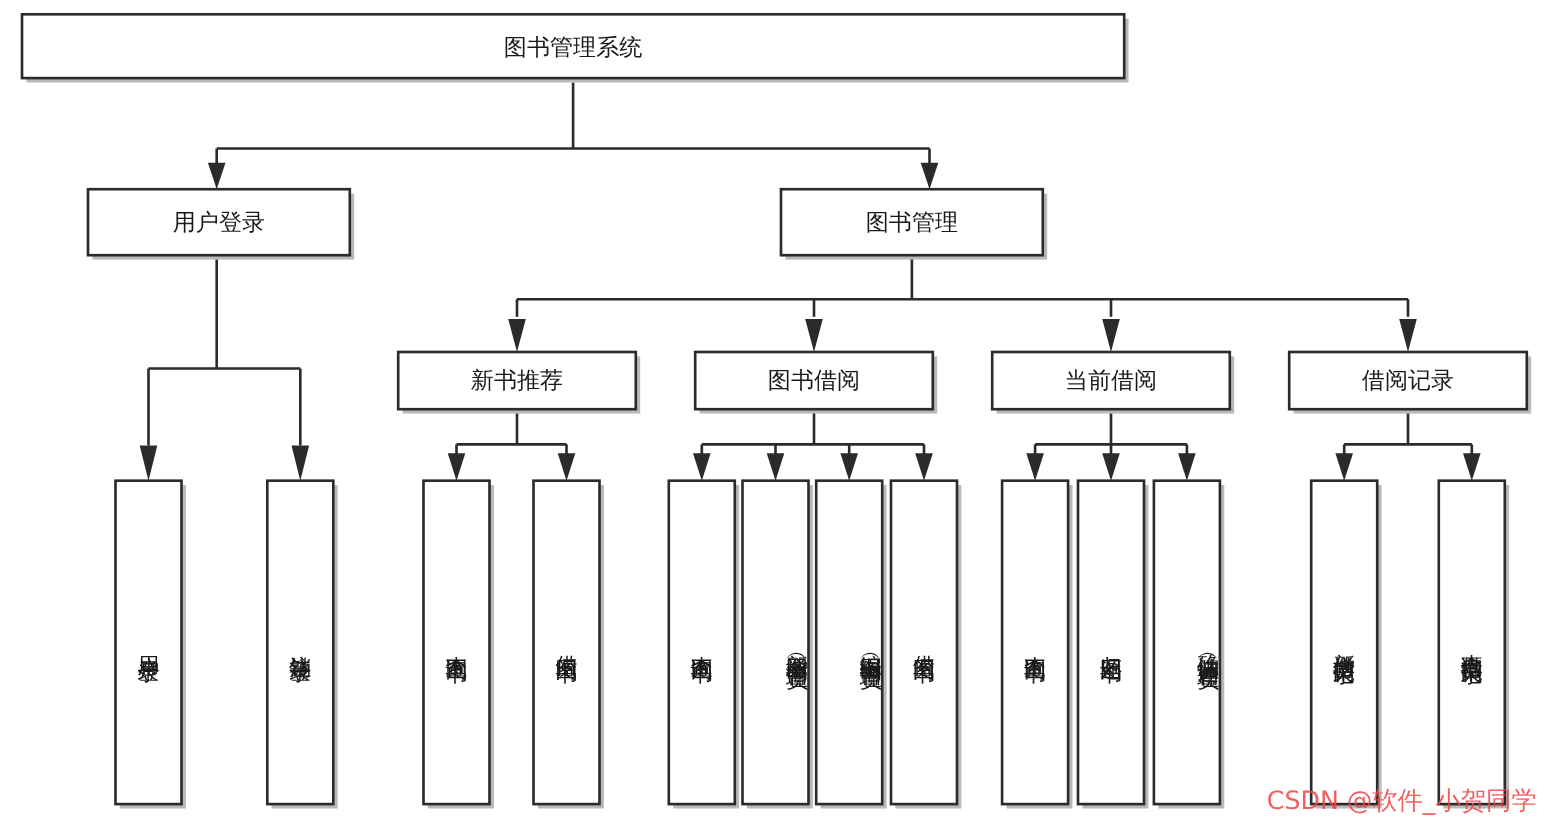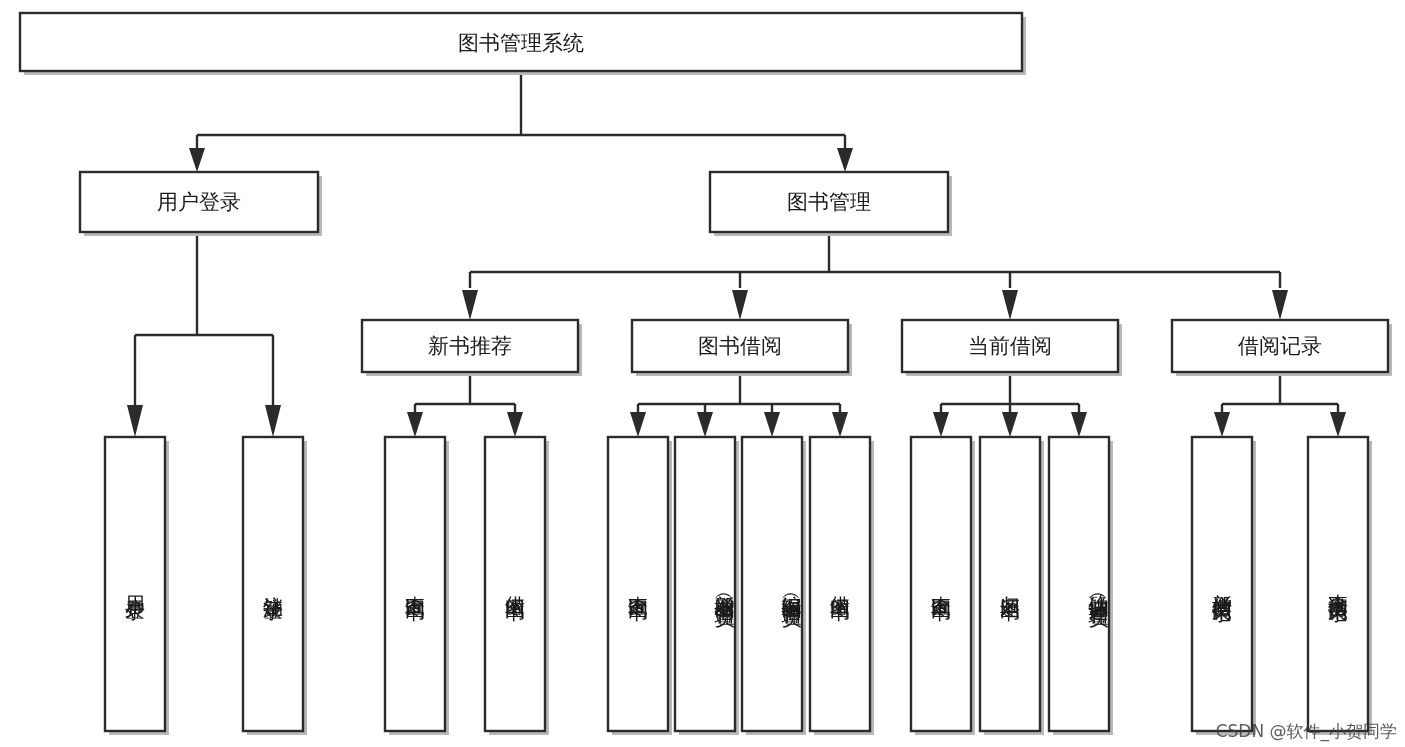--- a/index.html
+++ b/index.html
@@ -66,22 +66,22 @@
     justify-content: center;
     text-align: center;
     white-space: nowrap;
     pointer-events: none;
   }
   .watermark {
     position: absolute;
     right: 8px;
     bottom: 4px;
     font-family: "DejaVu Sans", "Liberation Sans", sans-serif;
-    font-size: 17px;
-    color: #404040;
+    font-size: 23px;
+    color: #ef4444;
     opacity: 0.85;
     white-space: nowrap;
   }
 </style>
 </head>
 <body>
 
 <div id="diagram-root">
 
   <svg class="diagram" viewBox="0 0 1405 747">

